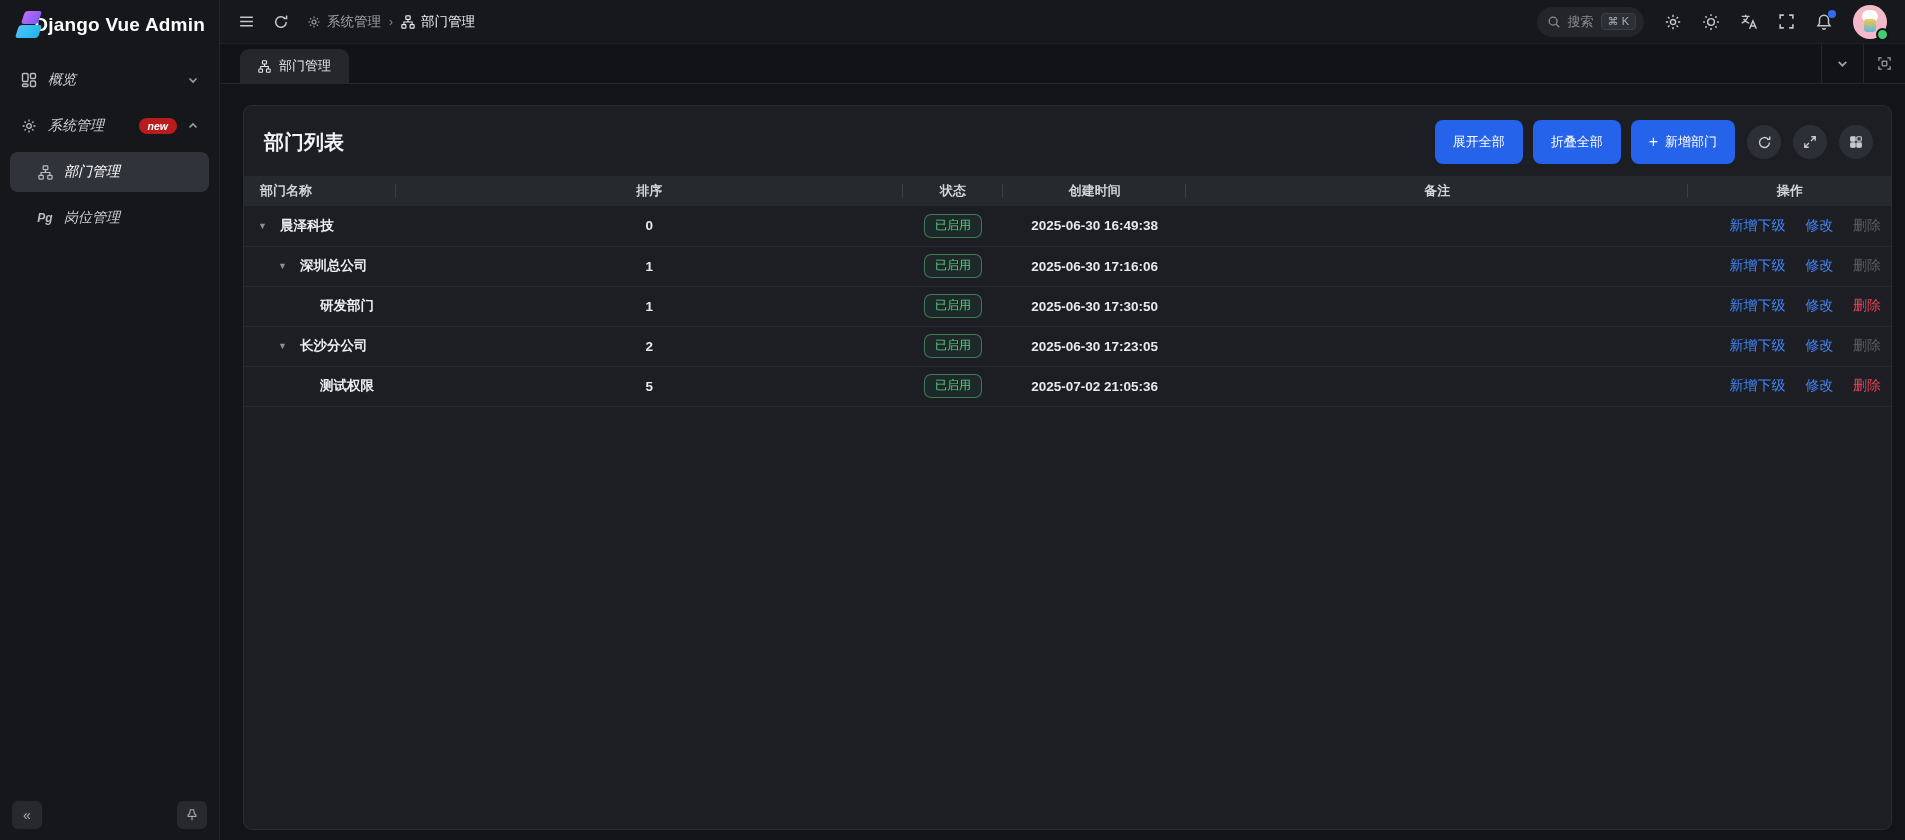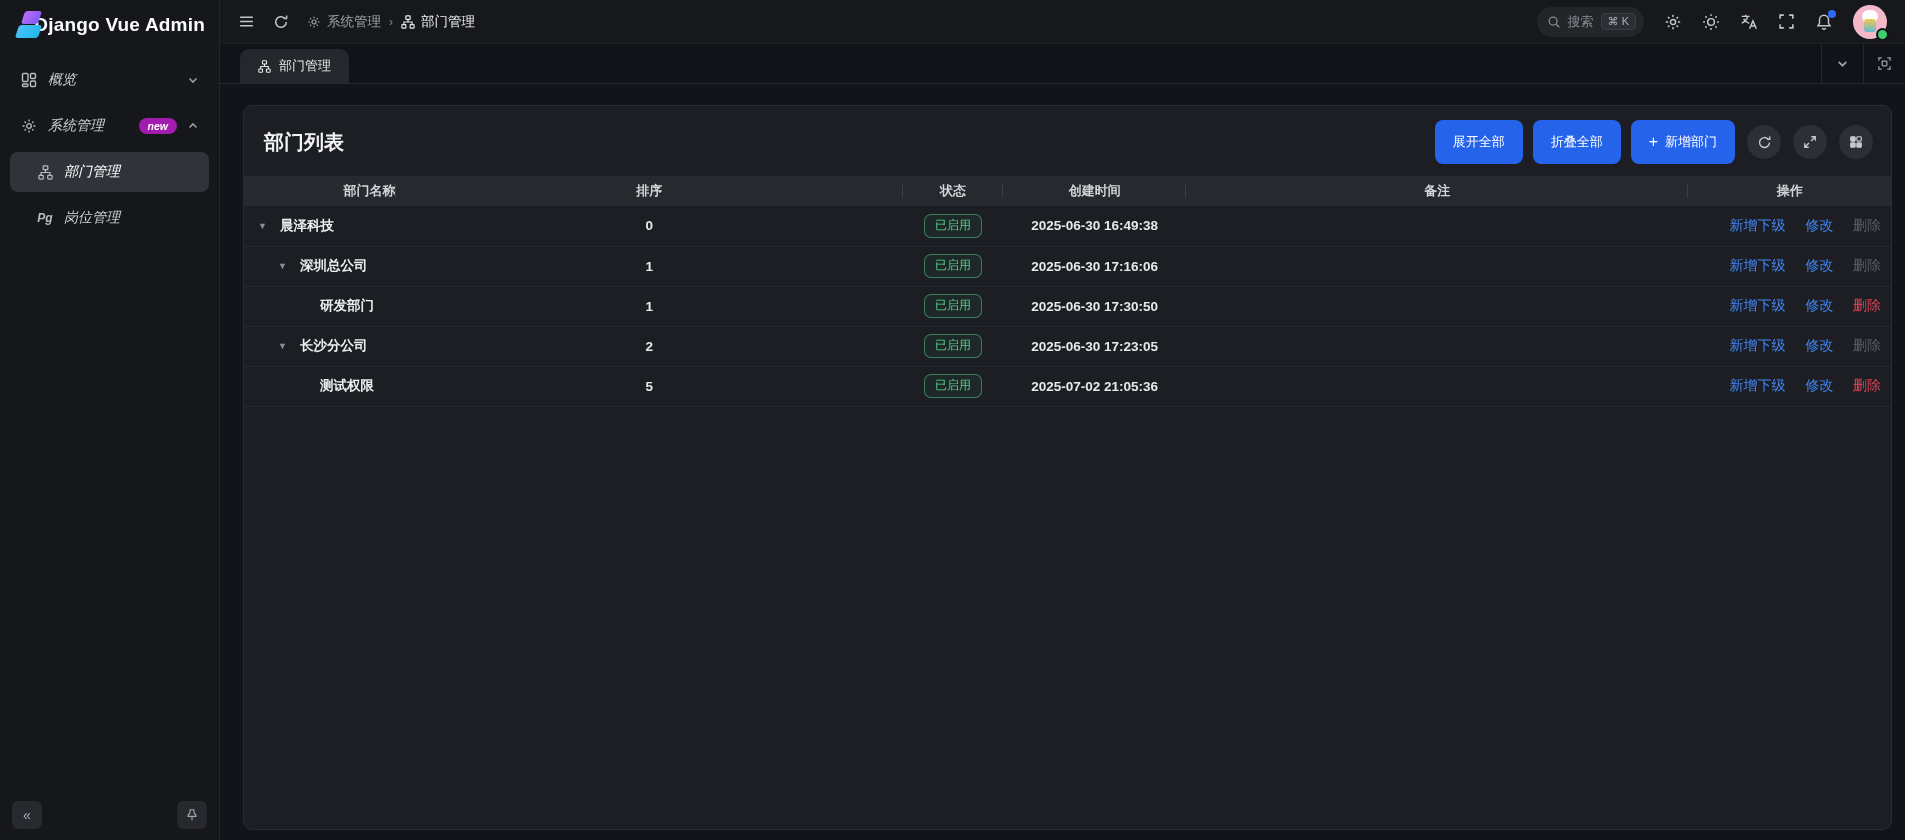--- a/index.html
+++ b/index.html
@@ -30,21 +30,21 @@
     height:40px; border-radius:8px; display:flex; align-items:center; gap:10px;
     padding:0 10px; color:#cfd2d7; font-size:14px; cursor:pointer;
   }
   .menu-item .mi-icon { width:18px; display:flex; justify-content:center; color:#b9bcc2; }
   .menu-item .spacer { flex:1; }
   .submenu { display:flex; flex-direction:column; gap:6px; }
   .submenu .menu-item { padding-left:14px; }
   .submenu .mi-icon { margin-left:12px; }
   .menu-item.active { background:#303339; color:#ffffff; }
   .badge-new {
-    background:#a21caf; color:#fff; font-size:10.5px; font-weight:700;
+    background:#b91c1c; color:#fff; font-size:10.5px; font-weight:700;
     padding:3px 9px; border-radius:10px; line-height:1;
   }
   .chev { color:#9a9ea5; }
   .pg-text { font-size:12px; font-weight:600; color:#b9bcc2; }
 
   .sidebar-footer {
     height:50px; display:flex; align-items:center; justify-content:space-between;
     padding:0 12px;
   }
   .foot-btn {
@@ -121,21 +121,21 @@
     width:34px; height:34px; border-radius:50%; background:#2c2f35; color:#c7cacd;
     display:flex; align-items:center; justify-content:center; cursor:pointer; margin-left:2px;
   }
 
   
   table { width:100%; border-collapse:collapse; table-layout:fixed; }
   thead th {
     background:#26292e; height:30px; font-size:13px; font-weight:700; color:#d2d5d9;
     text-align:center; position:relative;
   }
-  thead th:first-child { text-align:right; padding-left:16px; }
+  thead th:first-child { text-align:left; padding-left:16px; }
   thead th:not(:last-child)::after {
     content:""; position:absolute; right:0; top:8px; height:14px; width:1px; background:#3b3e44;
   }
   tbody td { height:40px; border-bottom:1px solid #27292e; font-size:13.5px; text-align:center; color:#d7dade; }
   tbody td.c-name { text-align:left; }
   .tree { display:flex; align-items:center; gap:2px; }
   .lvl-0 { padding-left:14px; } .lvl-1 { padding-left:34px; } .lvl-2 { padding-left:54px; }
   .caret { width:20px; color:#8a8d93; font-size:9px; cursor:pointer; flex:none; }
   .caret.empty { cursor:default; }
   .dept-name { font-weight:600; color:#eceef0; }

